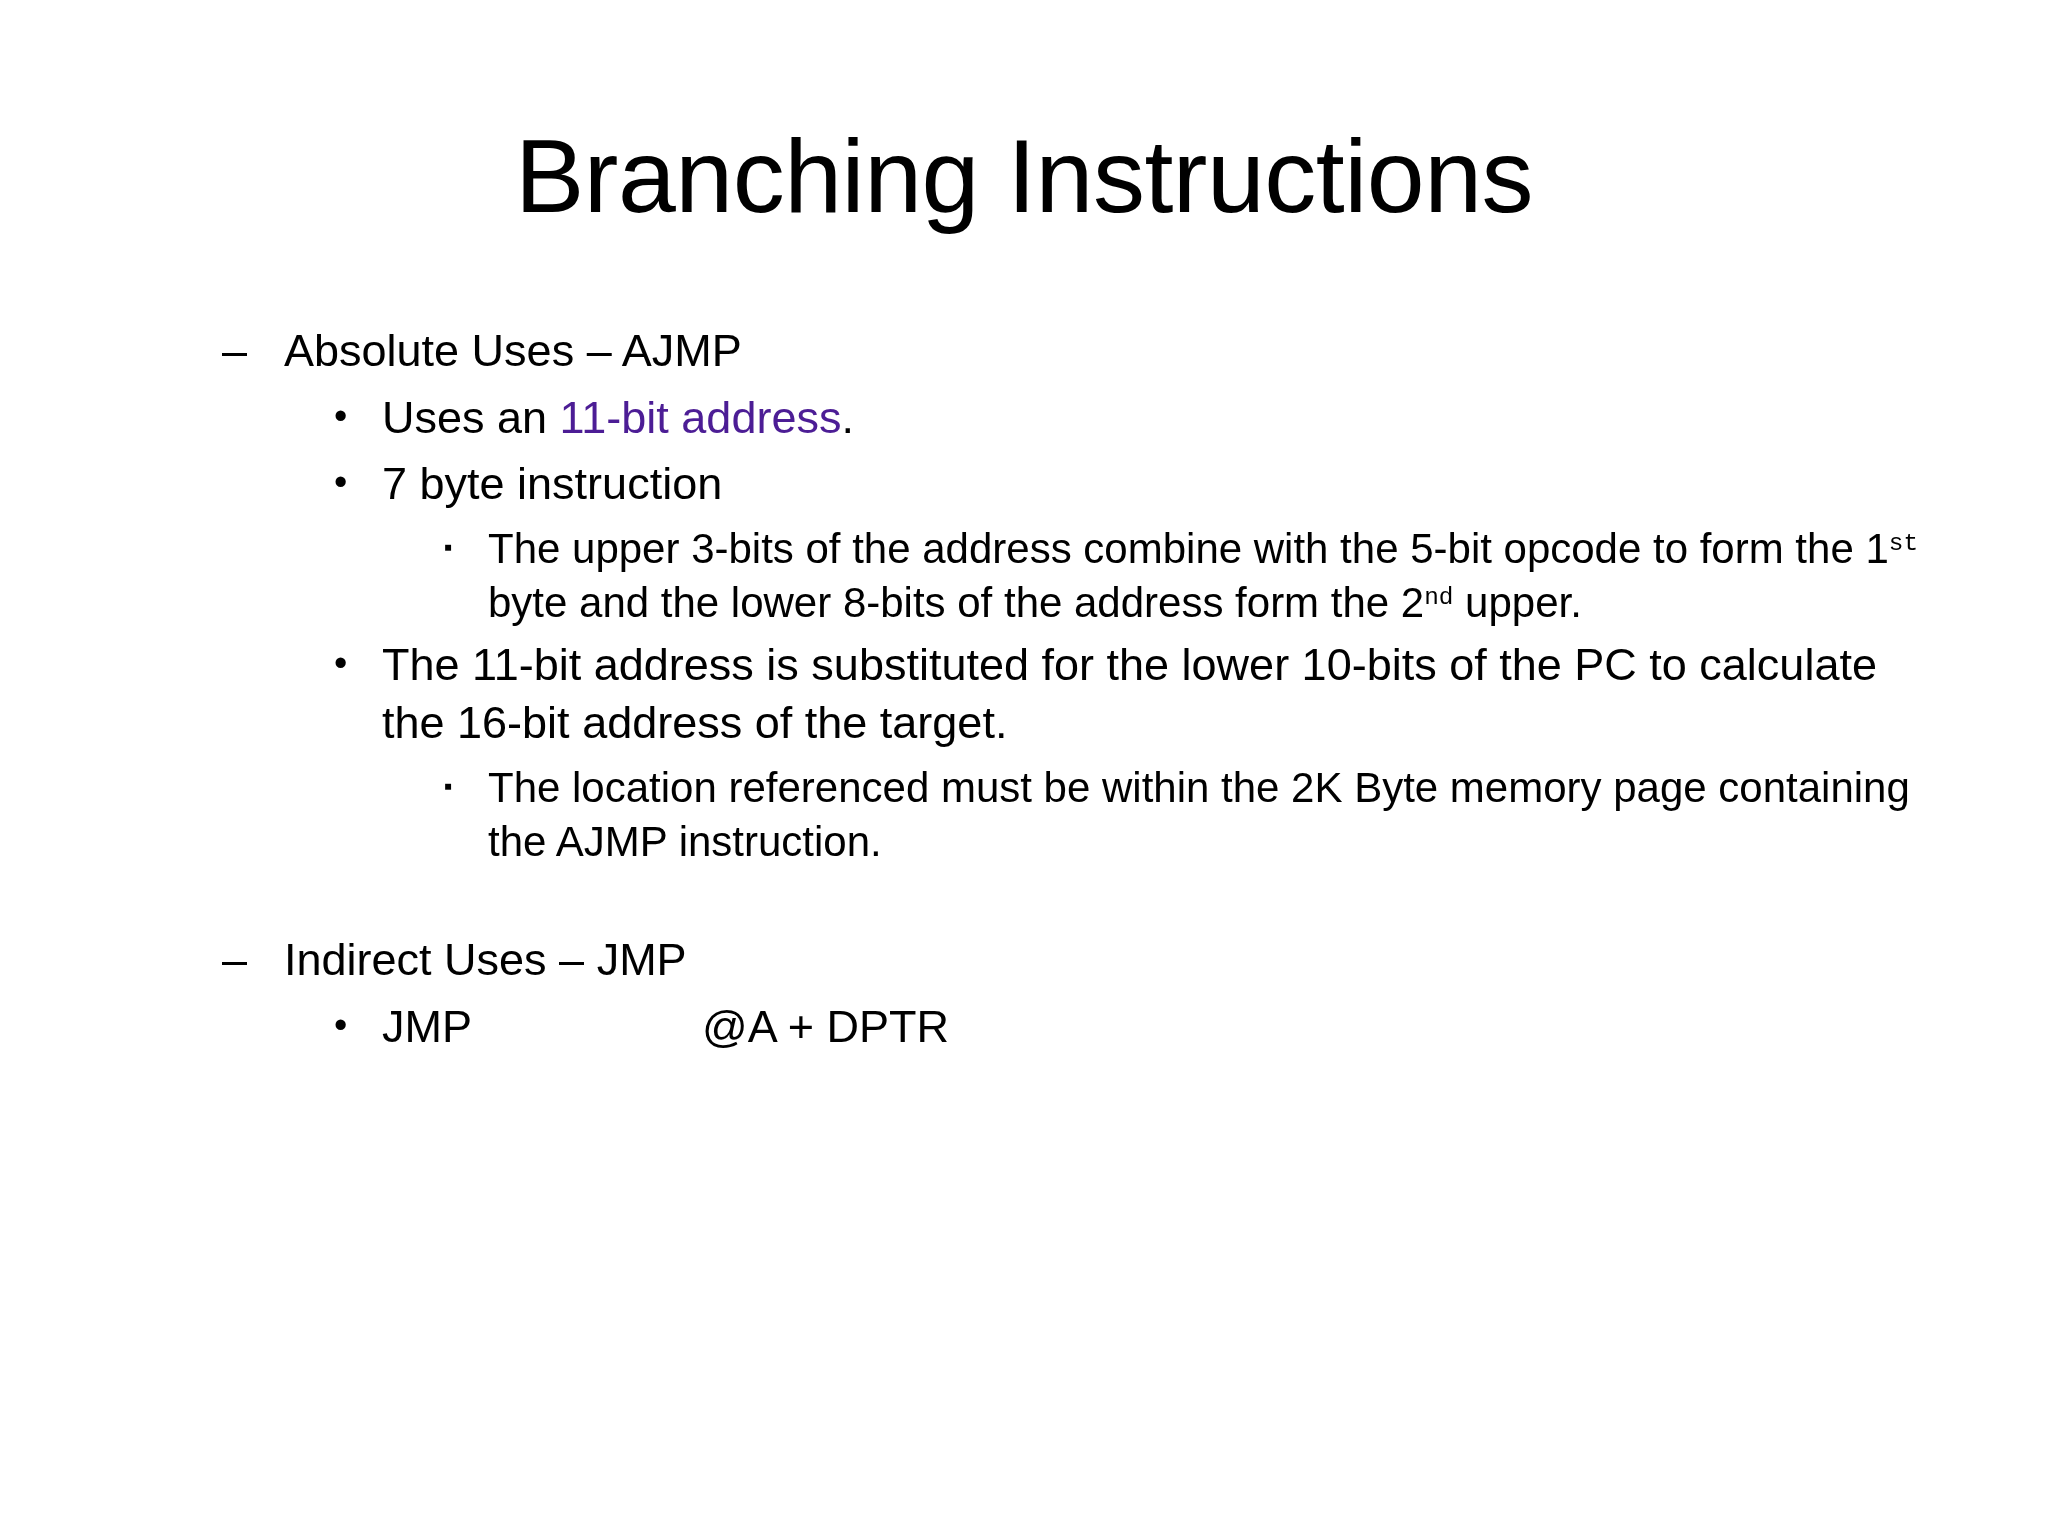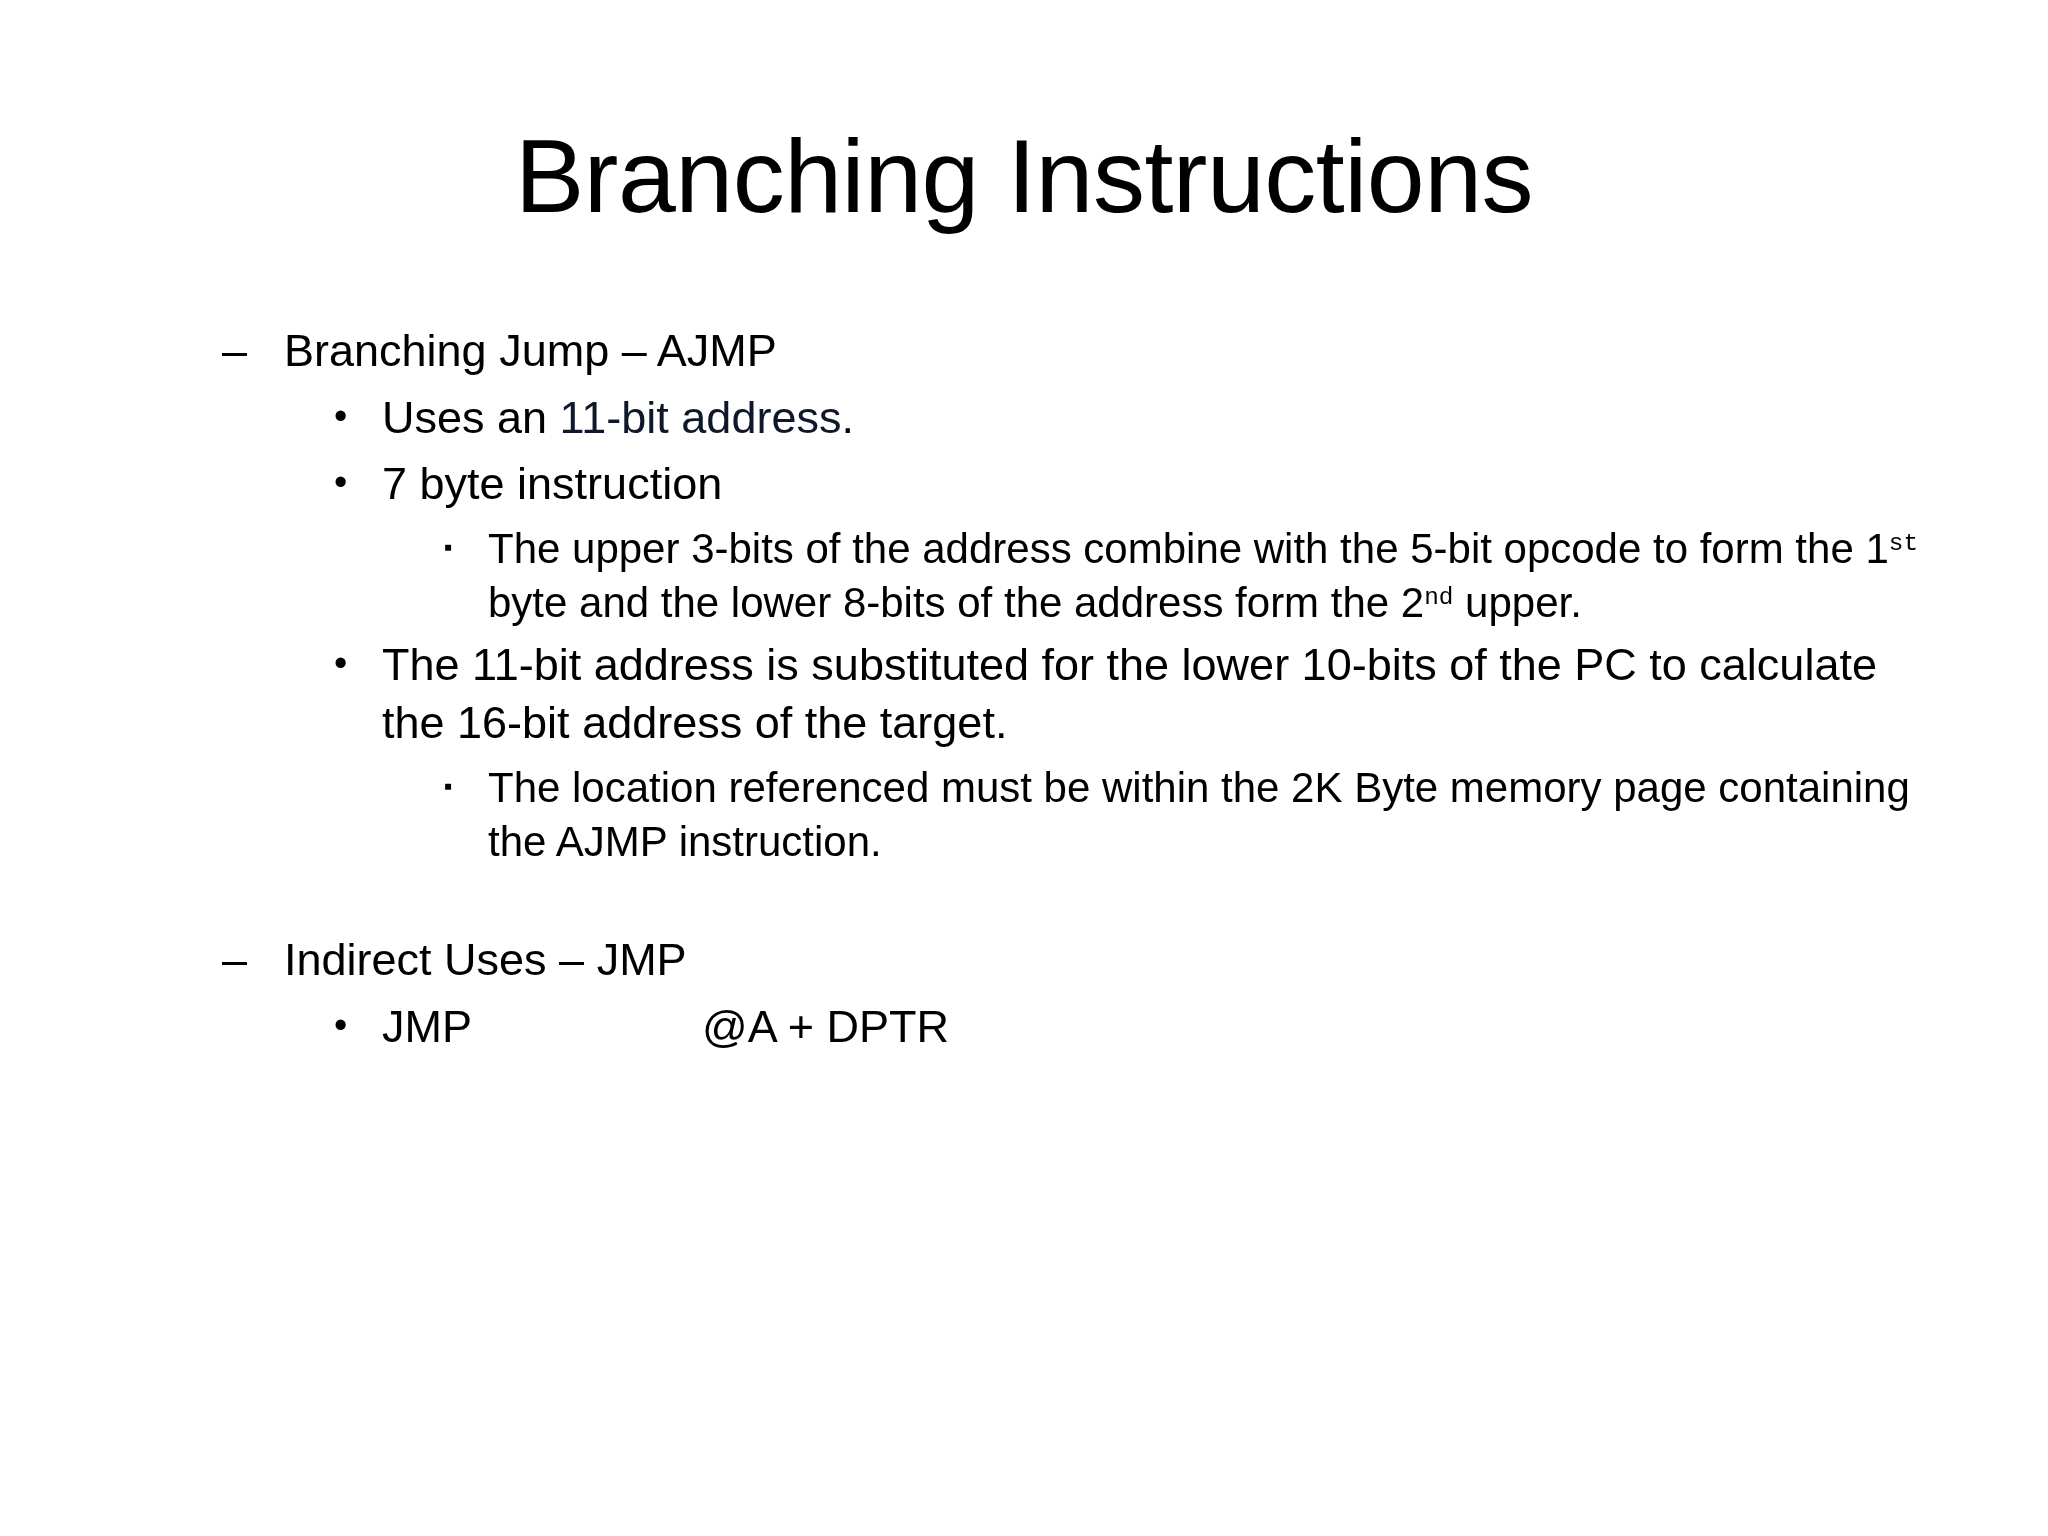--- a/index.html
+++ b/index.html
@@ -100,21 +100,21 @@
     width: 44px;
     font-size: 24px;
     line-height: 2.1;
   }
 
   .spacer-line {
     height: 56px;
   }
 
   .red {
-    color: #0f172a;
+    color: #4c1d95;
   }
 
   sup {
     font-size: 0.58em;
     vertical-align: 0.52em;
     line-height: 0;
     font-family: Liberation Mono, monospace;
   }
 
   .tabgap {
@@ -126,21 +126,21 @@
 <body>
 
 <div class="slide">
 
   <div class="slide-title">Branching Instructions</div>
 
   <div class="body-area">
 
     <div class="bullet-row lvl1">
       <span class="marker">–</span>
-      <span class="btext">Branching Jump – AJMP</span>
+      <span class="btext">Absolute Uses – AJMP</span>
     </div>
 
     <div class="bullet-row lvl2">
       <span class="marker">•</span>
       <span class="btext"><span>Uses an </span><span class="red">11-bit address</span><span>.</span></span>
     </div>
 
     <div class="bullet-row lvl2">
       <span class="marker">•</span>
       <span class="btext">7 byte instruction</span>

